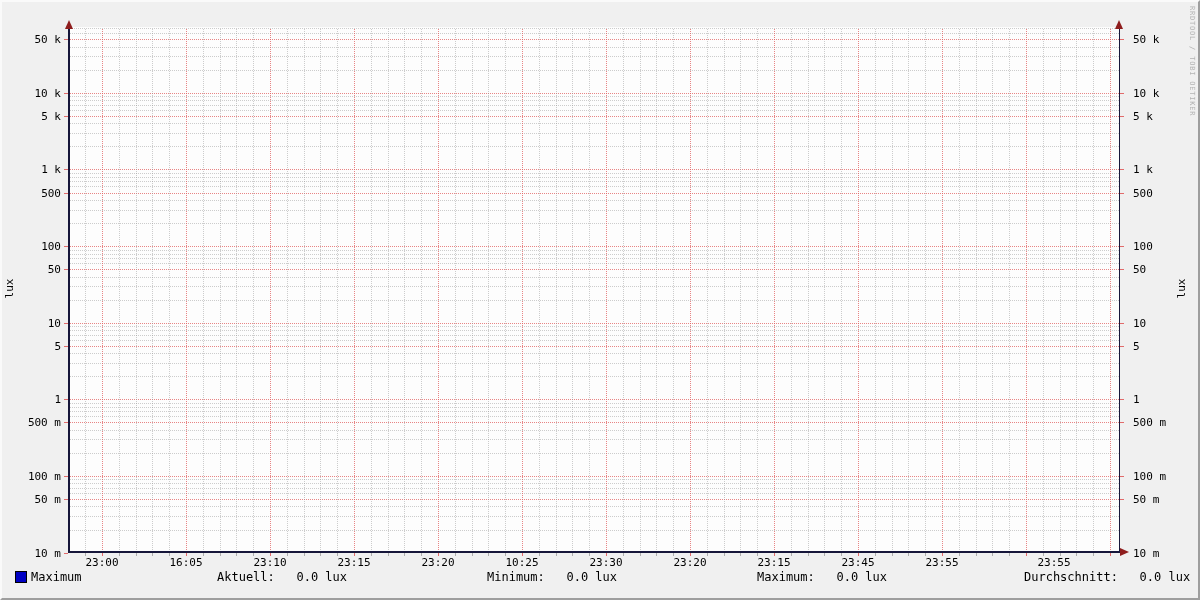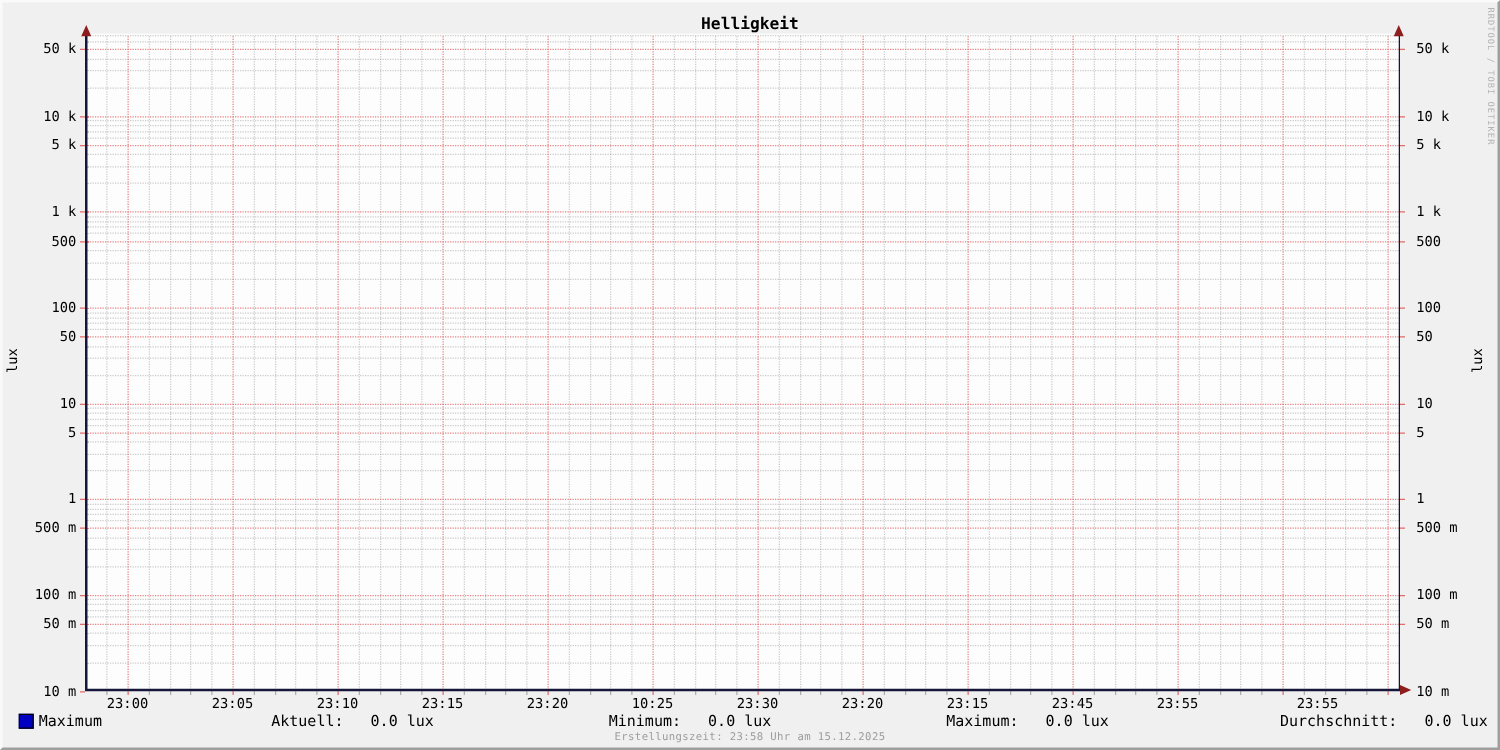--- a/index.html
+++ b/index.html
@@ -31,21 +31,20 @@
   #legend-series-label{position:absolute;left:29px;top:0;}
   .stat{position:absolute;top:0;white-space:pre;}
   .stat .val{margin-left:3ch;}
   #footer{left:0;top:583px;width:100%;text-align:center;font-size:8.5px;color:#9c9c9c;letter-spacing:0.3px;}
   #watermark{left:1194px;top:4px;font-size:7px;color:#b4b4b4;letter-spacing:0.8px;white-space:nowrap;transform:rotate(90deg);transform-origin:top left;}
 </style>
 </head>
 <body>
 
 <div id="graph">
-  <div id="title" class="abs">Helligkeit</div>
 
   <div id="canvas" class="abs"></div>
   <div id="grid" class="abs" style="left:0;top:0;width:100%;height:100%;">
       <div class="hline grid-minor" style="left: 67px; width: 1050px; top: 527.5px;"></div>
       <div class="hline grid-minor" style="left: 67px; width: 1050px; top: 514px;"></div>
       <div class="hline grid-minor" style="left: 67px; width: 1050px; top: 504.4px;"></div>
       <div class="hline grid-major" style="left: 67px; width: 1050px; top: 497px;"></div>
       <div class="hline grid-minor" style="left: 67px; width: 1050px; top: 490.9px;"></div>
       <div class="hline grid-minor" style="left: 67px; width: 1050px; top: 485.8px;"></div>
       <div class="hline grid-minor" style="left: 67px; width: 1050px; top: 481.4px;"></div>
@@ -294,34 +293,33 @@
       <div class="tick-label ytick-right" style="left: 1131px; top: 320.7px;">10</div>
       <div class="tick-label ytick-right" style="left: 1131px; top: 343.7px;">5</div>
       <div class="tick-label ytick-right" style="left: 1131px; top: 397.3px;">1</div>
       <div class="tick-label ytick-right" style="left: 1131px; top: 420.4px;">500 m</div>
       <div class="tick-label ytick-right" style="left: 1131px; top: 473.9px;">100 m</div>
       <div class="tick-label ytick-right" style="left: 1131px; top: 497px;">50 m</div>
       <div class="tick-label ytick-right" style="left: 1131px; top: 550.6px;">10 m</div>
     </div>
   <div id="xticks" class="abs">
       <div class="tick-label xtick" style="left: 100px;">23:00</div>
-      <div class="tick-label xtick" style="left: 184px;">23:05</div>
+      <div class="tick-label xtick" style="left: 184px;">16:05</div>
       <div class="tick-label xtick" style="left: 268px;">23:10</div>
       <div class="tick-label xtick" style="left: 352px;">23:15</div>
       <div class="tick-label xtick" style="left: 436px;">23:20</div>
       <div class="tick-label xtick" style="left: 520px;">10:25</div>
       <div class="tick-label xtick" style="left: 604px;">23:30</div>
       <div class="tick-label xtick" style="left: 688px;">23:20</div>
       <div class="tick-label xtick" style="left: 772px;">23:15</div>
       <div class="tick-label xtick" style="left: 856px;">23:45</div>
       <div class="tick-label xtick" style="left: 940px;">23:55</div>
       <div class="tick-label xtick" style="left: 1052px;">23:55</div>
     </div>
 
   <div id="legend-row" class="abs">
     <span id="legend-swatch"></span>
     <span id="legend-series-label">Maximum</span>
     <span id="stats-container"><span class="stat" style="left: 215px;"><span>Aktuell:</span><span class="val">0.0 lux</span></span><span class="stat" style="left: 485px;"><span>Minimum:</span><span class="val">0.0 lux</span></span><span class="stat" style="left: 755px;"><span>Maximum:</span><span class="val">0.0 lux</span></span><span class="stat" style="left: 1022px;"><span>Durchschnitt:</span><span class="val">0.0 lux</span></span></span>
   </div>
 
-  <div id="footer" class="abs">Erstellungszeit: 23:58 Uhr am 15.12.2025</div>
   <div id="watermark" class="abs">RRDTOOL / TOBI OETIKER</div>
 </div>
 
 </body></html>

